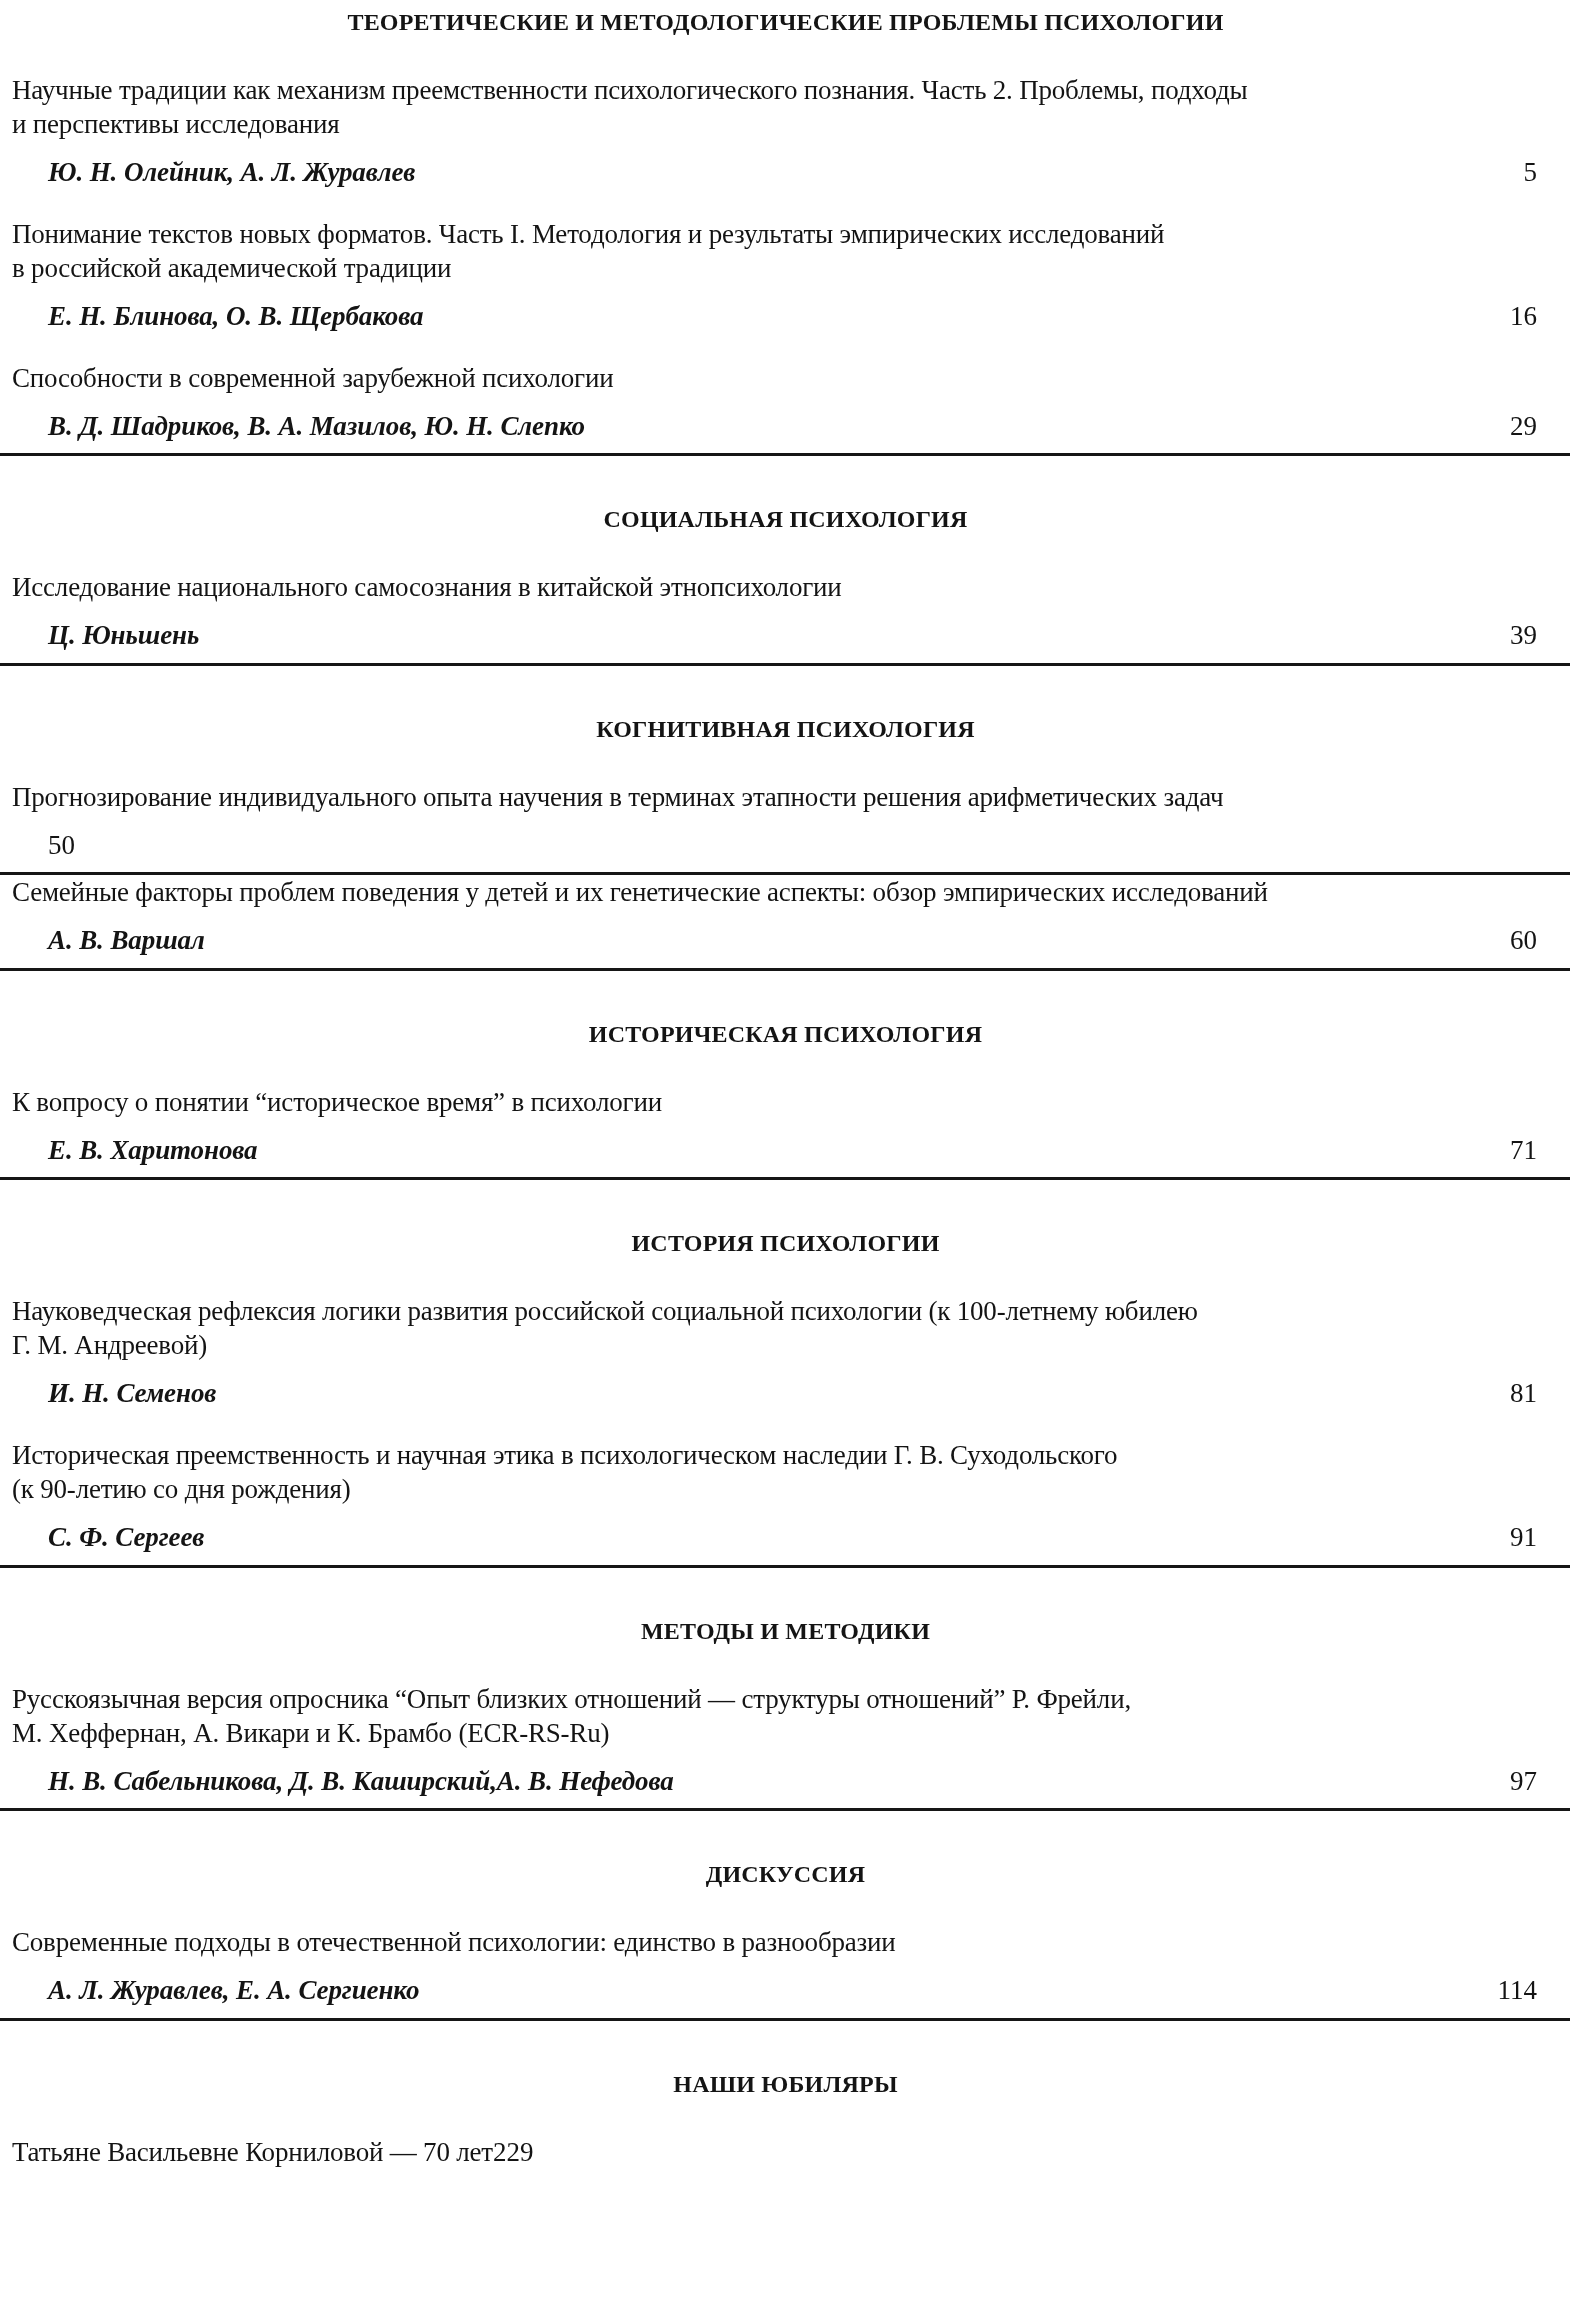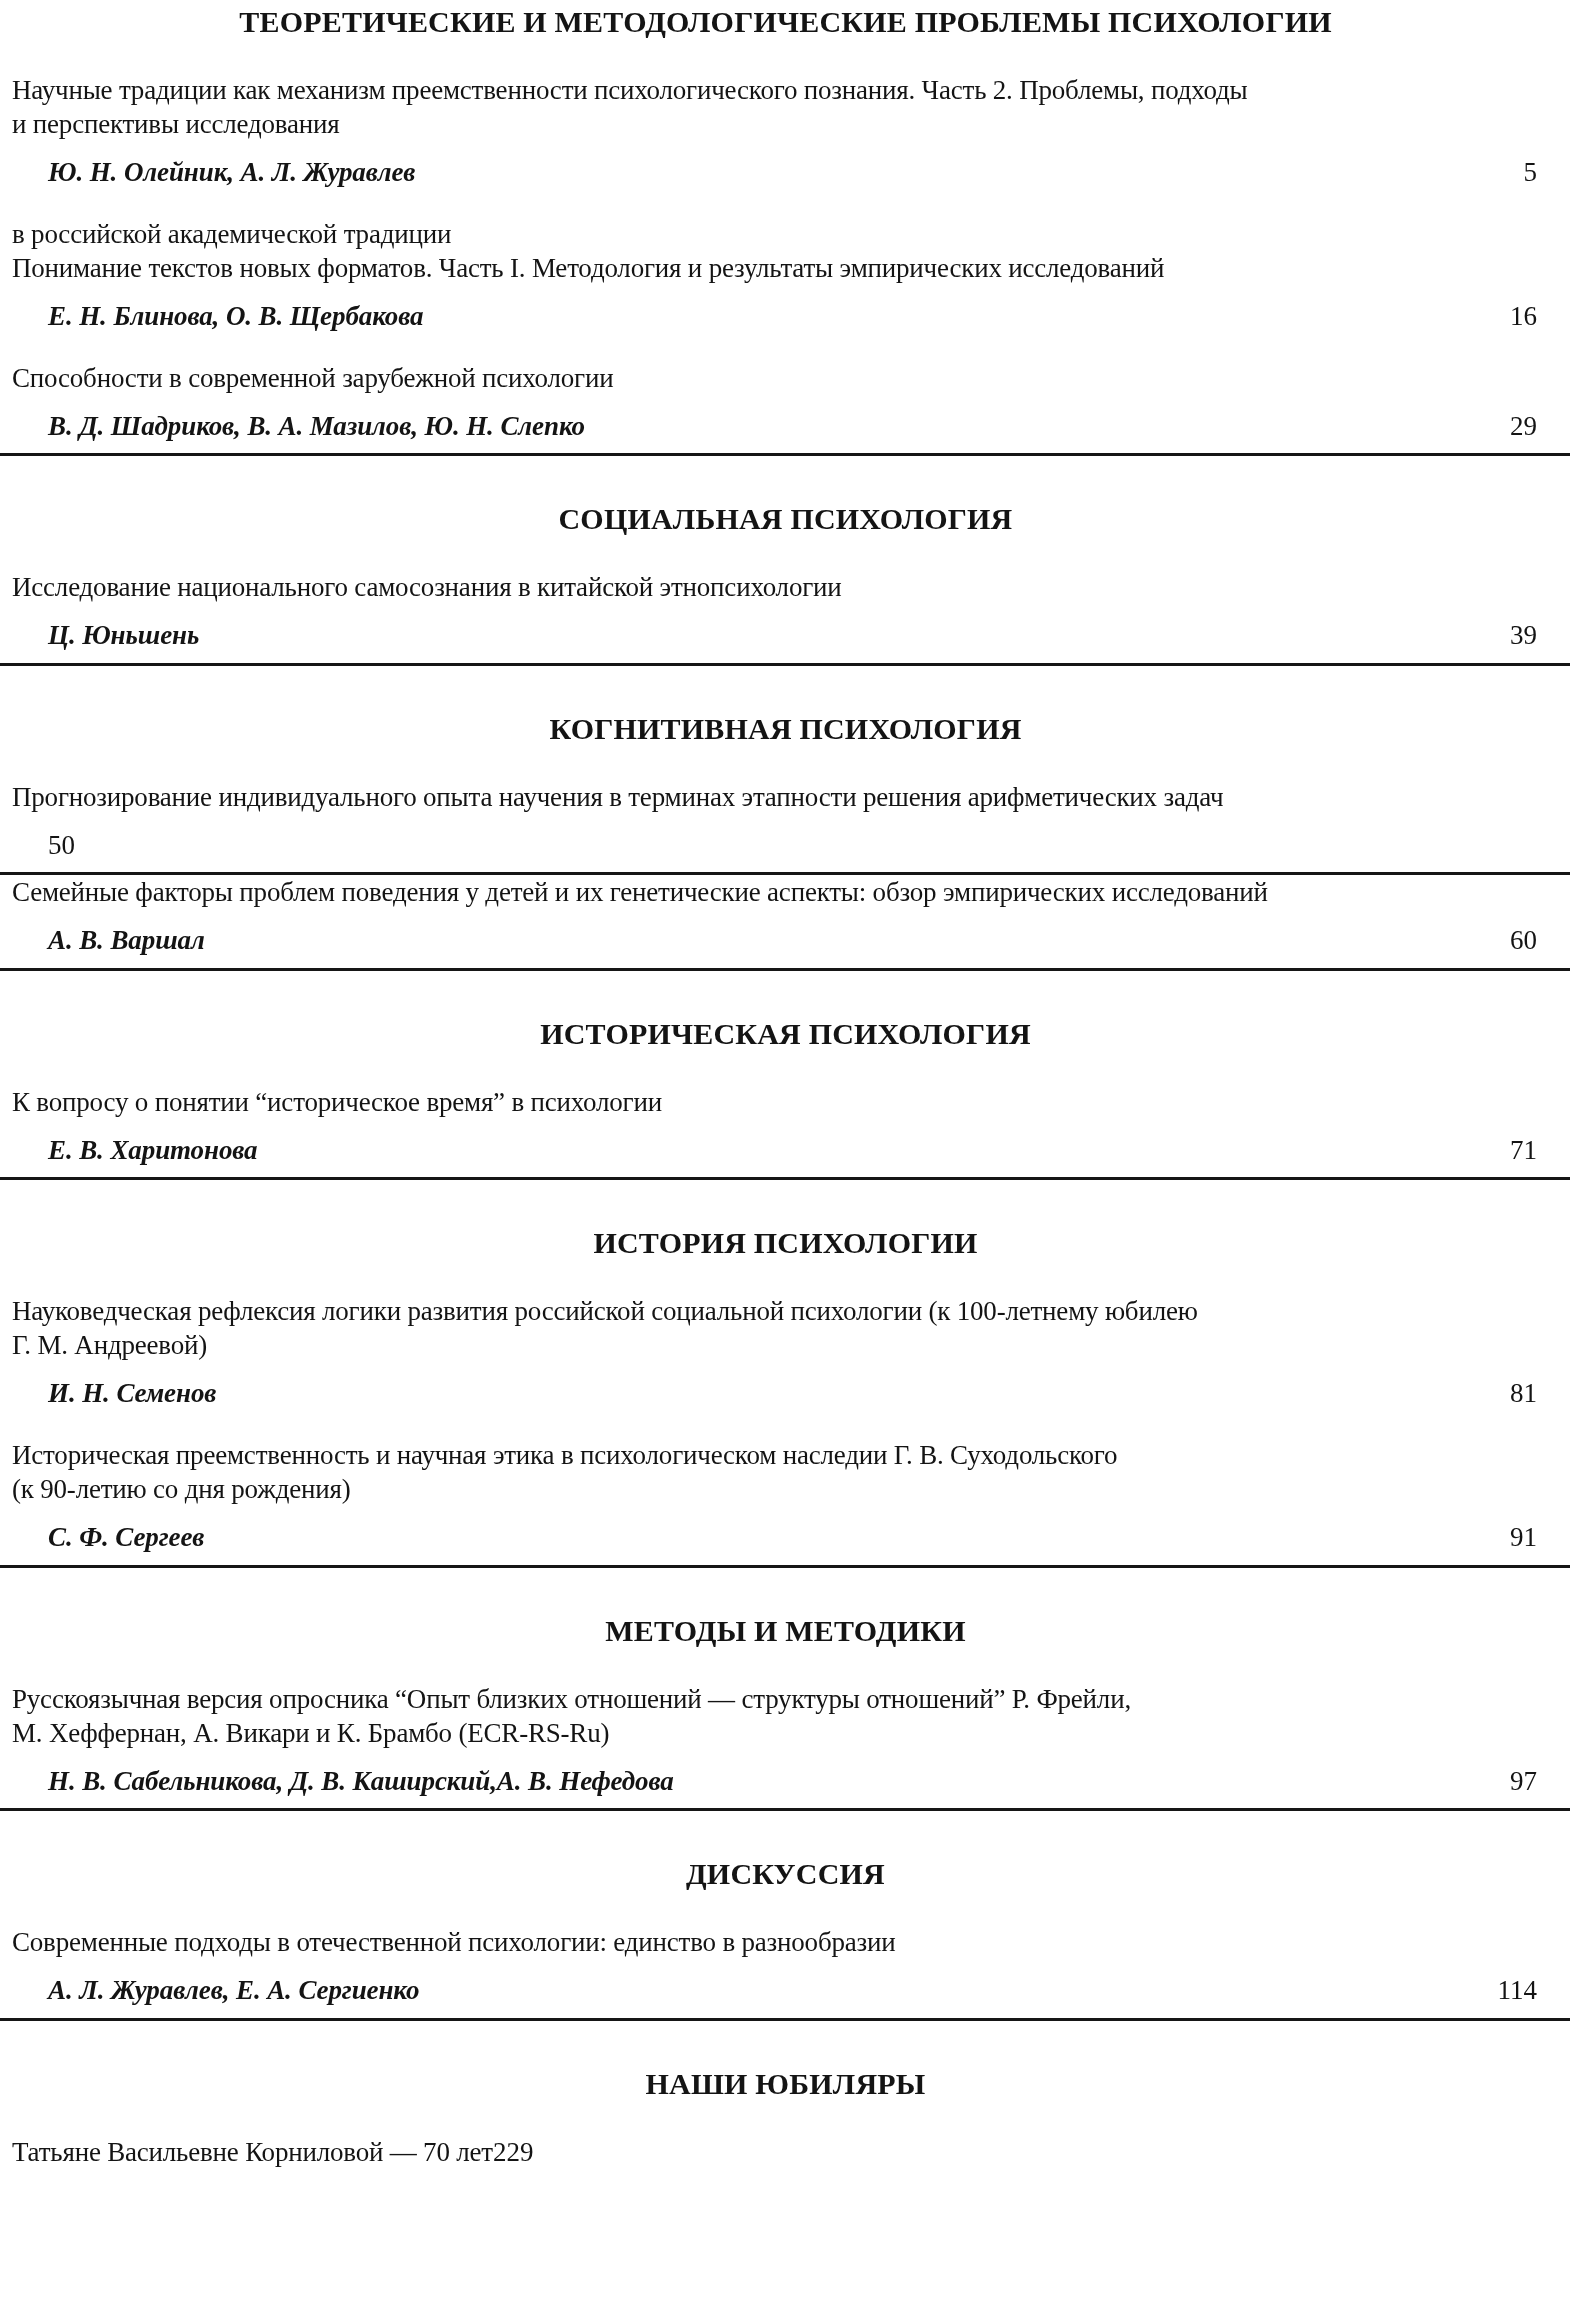--- a/index.html
+++ b/index.html
@@ -6,21 +6,21 @@
   .page {
     position: relative;
     width: 1571px;
     height: 2319px;
     background: #ffffff;
     color: #141414;
     font-family: "Liberation Serif", "DejaVu Serif", serif;
     overflow: hidden;
   }
   .section-header {
-    font-size: 30px;
+    font-size: 24px;
     font-weight: 700;
     text-align: center;
     line-height: 34px;
     letter-spacing: 0.2px;
     white-space: nowrap;
     margin-top: 46px;
     margin-bottom: 34px;
   }
   .section:first-child .section-header { margin-top: 4.5px; }
   .entry + .entry { margin-top: 28px; }
@@ -70,22 +70,22 @@
       <div class="section-header">ТЕОРЕТИЧЕСКИЕ И МЕТОДОЛОГИЧЕСКИЕ ПРОБЛЕМЫ ПСИХОЛОГИИ</div>
       <div class="entry">
         <div class="title-line">Научные традиции как механизм преемственности психологического познания. Часть 2. Проблемы, подходы</div>
         <div class="title-line">и перспективы исследования</div>
         <div class="byline">
           <span class="authors">Ю. Н. Олейник, А. Л. Журавлев</span>
           <span class="pagenum">5</span>
         </div>
       </div>
       <div class="entry">
+        <div class="title-line">Понимание текстов новых форматов. Часть I. Методология и результаты эмпирических исследований</div>
         <div class="title-line">в российской академической традиции</div>
-        <div class="title-line">Понимание текстов новых форматов. Часть I. Методология и результаты эмпирических исследований</div>
         <div class="byline">
           <span class="authors">Е. Н. Блинова, О. В. Щербакова</span>
           <span class="pagenum">16</span>
         </div>
       </div>
       <div class="entry">
         <div class="title-line">Способности в современной зарубежной психологии</div>
         <div class="byline">
           <span class="authors">В. Д. Шадриков, В. А. Мазилов, Ю. Н. Слепко</span>
           <span class="pagenum">29</span>

